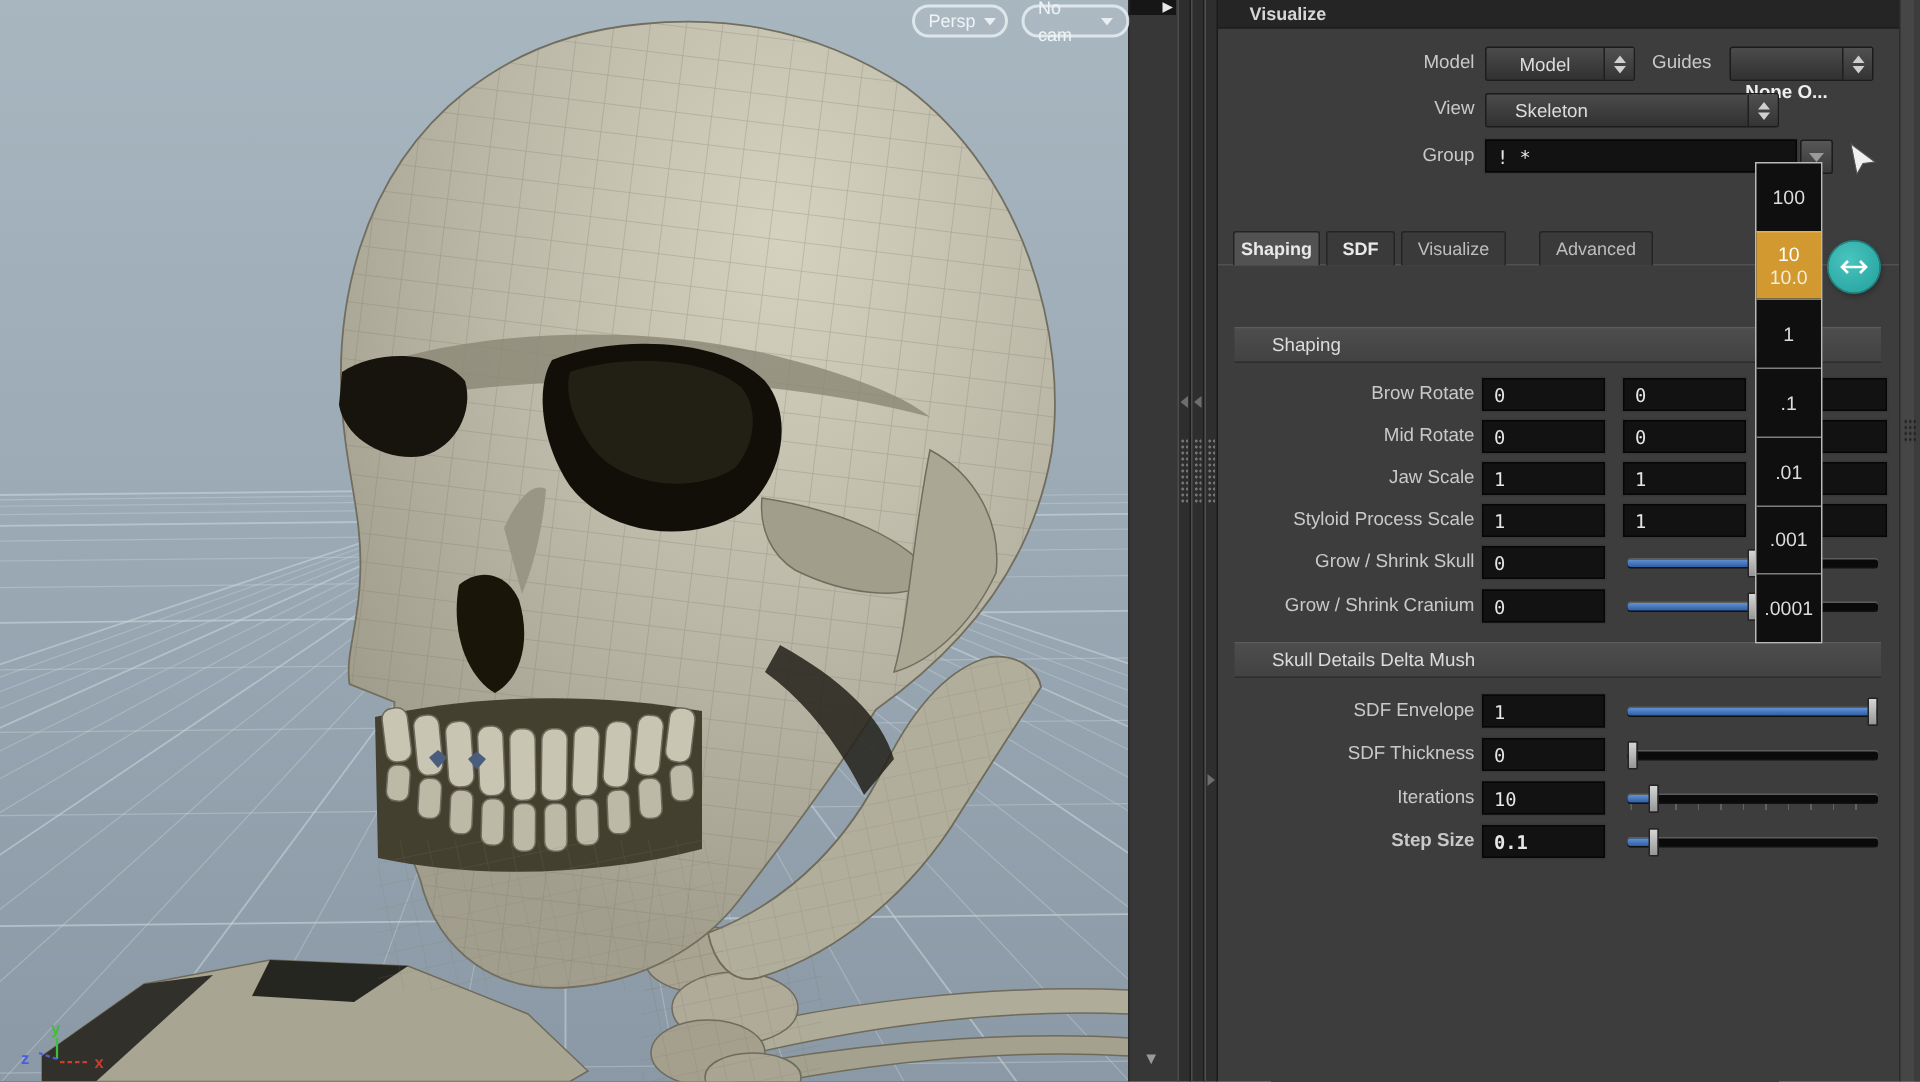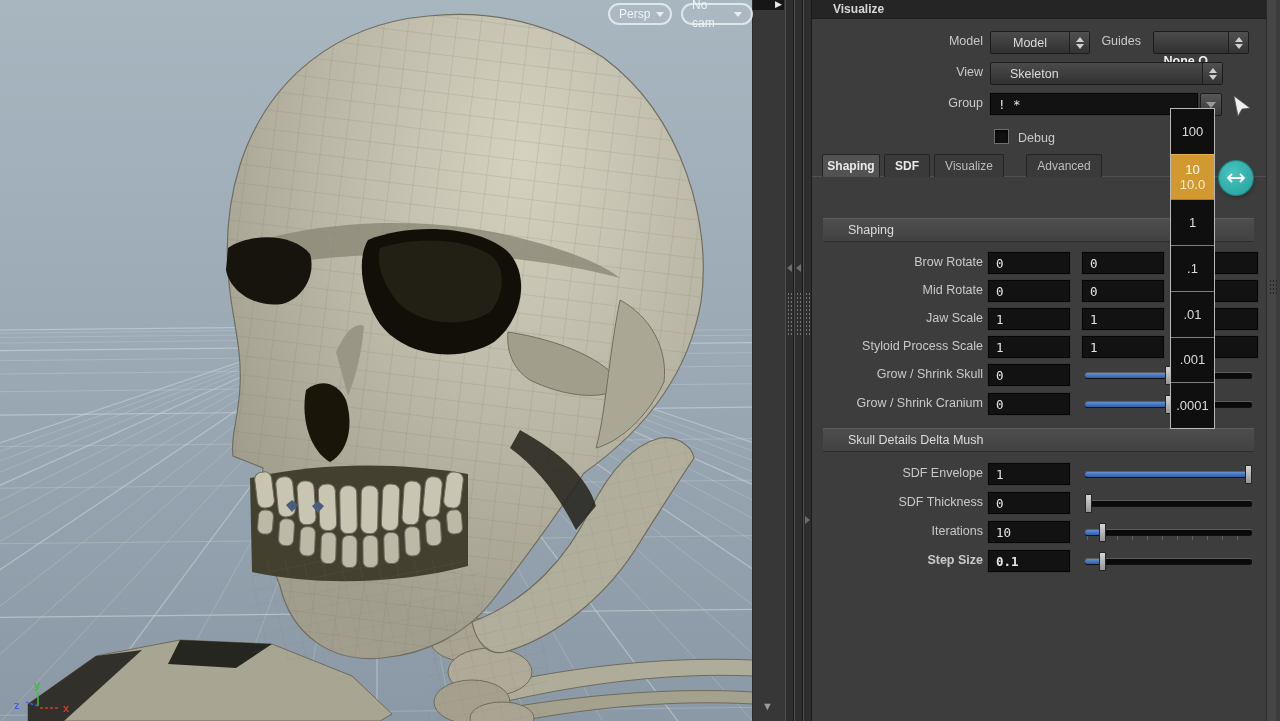--- a/index.html
+++ b/index.html
@@ -281,44 +281,40 @@
       <span class="ddval">None O...</span>
       <span class="spin">
           <i class="up"></i>
           <i class="dn"></i>
         </span>
     </div>
   </div>
 
   <div class="prow" style="top:62px">
     <div class="plabel" style="left:0;width:171px">View</div>
-    <div class="dd leftval" style="left:178px;width:233px">
+    <div class="dd leftval" style="left:178px;width:196px">
       <span class="ddval">Skeleton</span>
       <span class="spin">
           <i class="up"></i>
           <i class="dn"></i>
         </span>
     </div>
   </div>
 
   <div class="prow" style="top:93px">
     <div class="plabel" style="left:0;width:171px">Group</div>
     <div class="tfield" style="left:178px;width:208px">! *</div>
     <div class="ddbtn" style="left:388px">
         <i></i>
       </div>
     <svg class="abs" style="left:419px;top:1px" width="22" height="24" viewBox="0 0 22 24">
       <path d="M3 2 L19 14 L11 15 L7 22 Z" fill="#f0f0f0" stroke="#555" stroke-width="0.7"></path>
     </svg>
   </div>
 
-  <div class="prow" style="top:128px">
-    <div class="checkbox" style="left:182px;top:1px"></div>
-    <div class="plabel" style="left:206px;width:60px;text-align:left">Debug</div>
-  </div>
 
   <div class="tabrow" style="top:153px" id="tabs1">
       <div class="tab on bold" style="left: 10px; width: 58px;">Shaping</div>
       <div class="tab bold" style="left: 72px; width: 46px;">SDF</div>
       <div class="tab" style="left: 122px; width: 70px;">Visualize</div>
       <div class="tab" style="left: 214px; width: 76px;">Advanced</div>
     </div>
 
   <div id="params">
       <div class="sechead" style="top: 218px;">Shaping</div>

